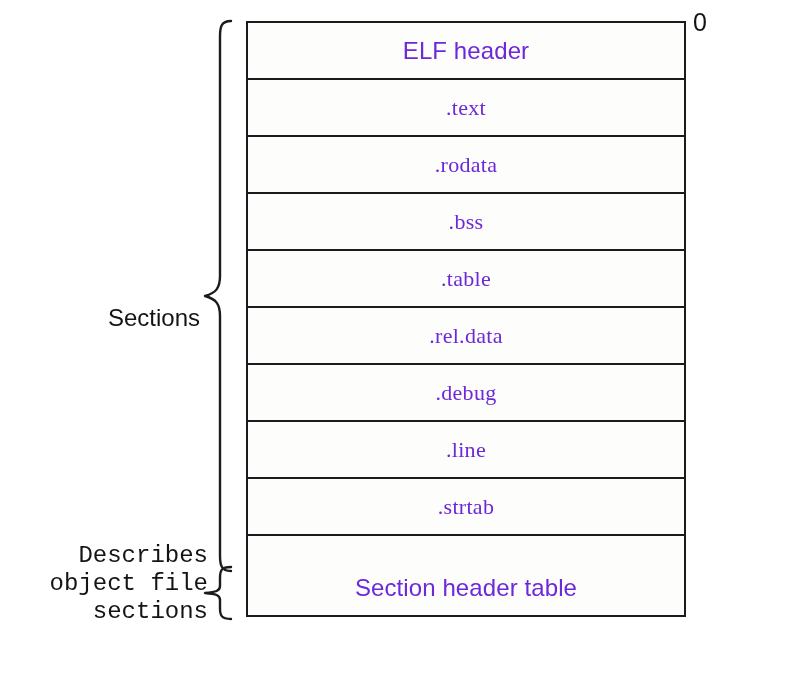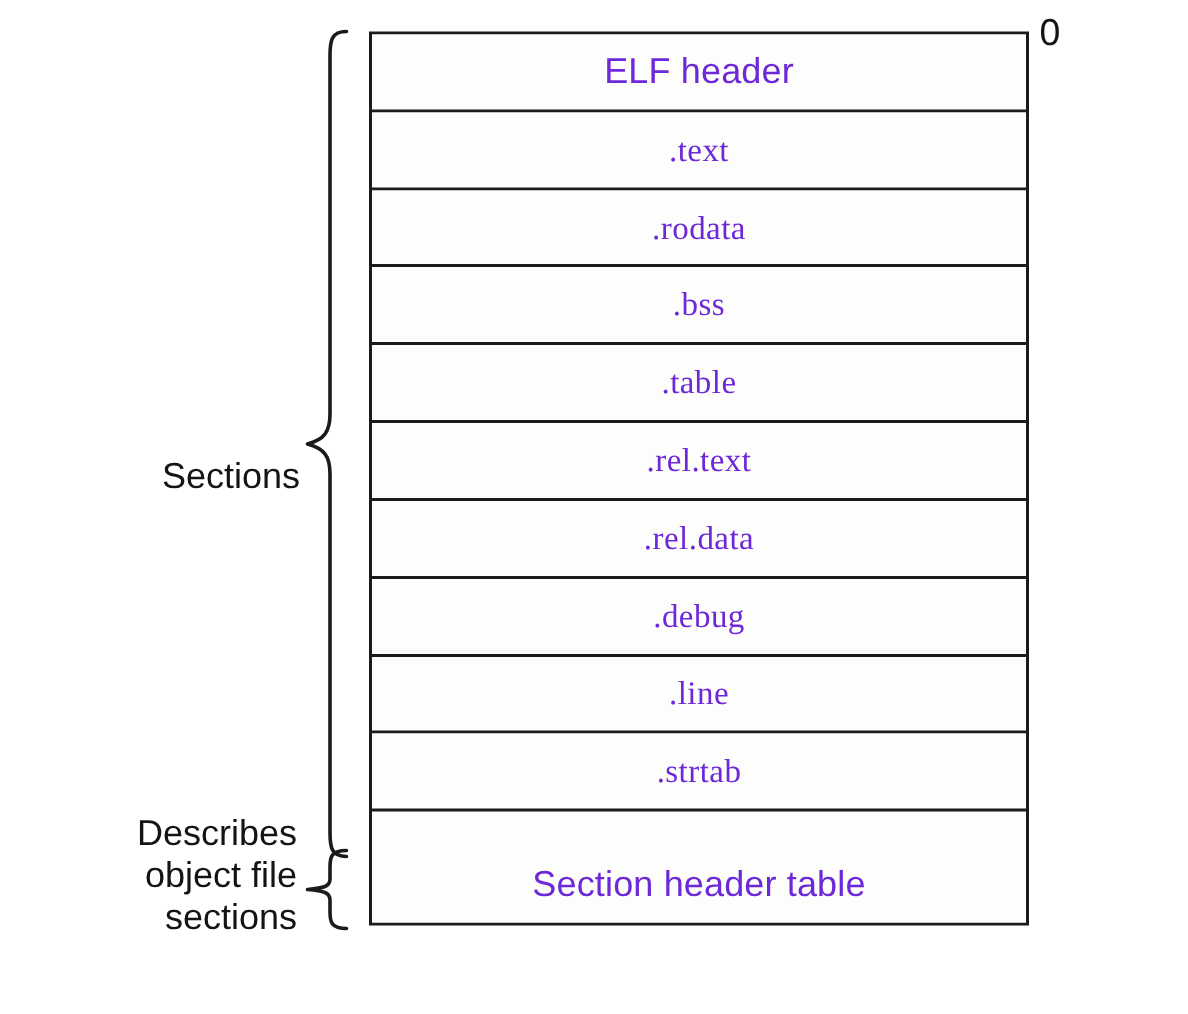--- a/index.html
+++ b/index.html
@@ -103,25 +103,25 @@
     width: 170px;
     text-align: right;
     font-family: "Liberation Sans", sans-serif;
     font-size: 24px;
     line-height: 30px;
     color: #141414;
     white-space: nowrap;
   }
   #label-describes {
     position: absolute;
-    left: 16px;
+    left: 26px;
     top: 542px;
     width: 182px;
     text-align: right;
-    font-family: Liberation Sans, sans-serif;
+    font-family: Liberation Mono, monospace;
     font-size: 24px;
     line-height: 28px;
     color: #141414;
   }
   #label-describes .ln {
     display: block;
     white-space: nowrap;
   }
 </style>
 </head>
@@ -175,23 +175,20 @@
 
 
     <div class="section-row">
       <span class="row-label mono">.bss</span>
     </div>
 
     <div class="section-row">
       <span class="row-label mono">.table</span>
     </div>
 
-    <div class="section-row">
-      <span class="row-label mono">.rel.text</span>
-    </div>
 
     <div class="section-row">
       <span class="row-label mono">.rel.data</span>
     </div>
 
     <div class="section-row">
       <span class="row-label mono">.debug</span>
     </div>
 
     <div class="section-row">

